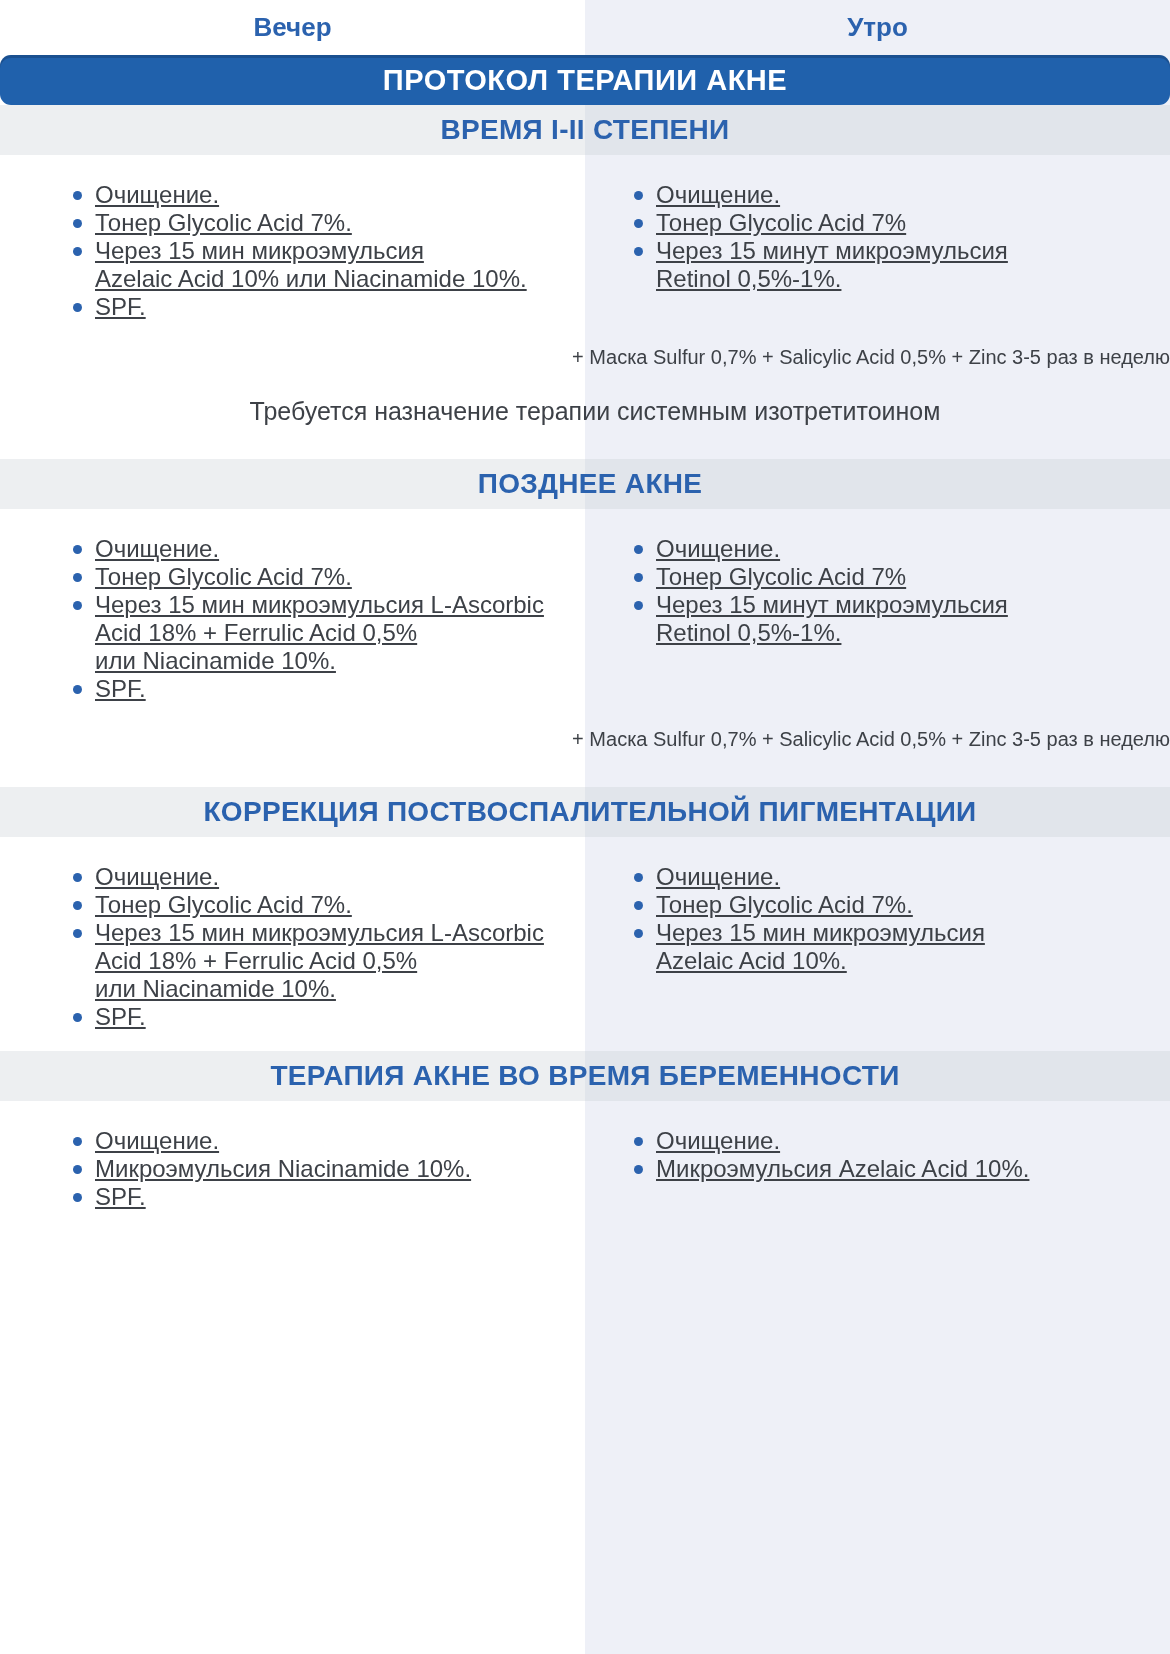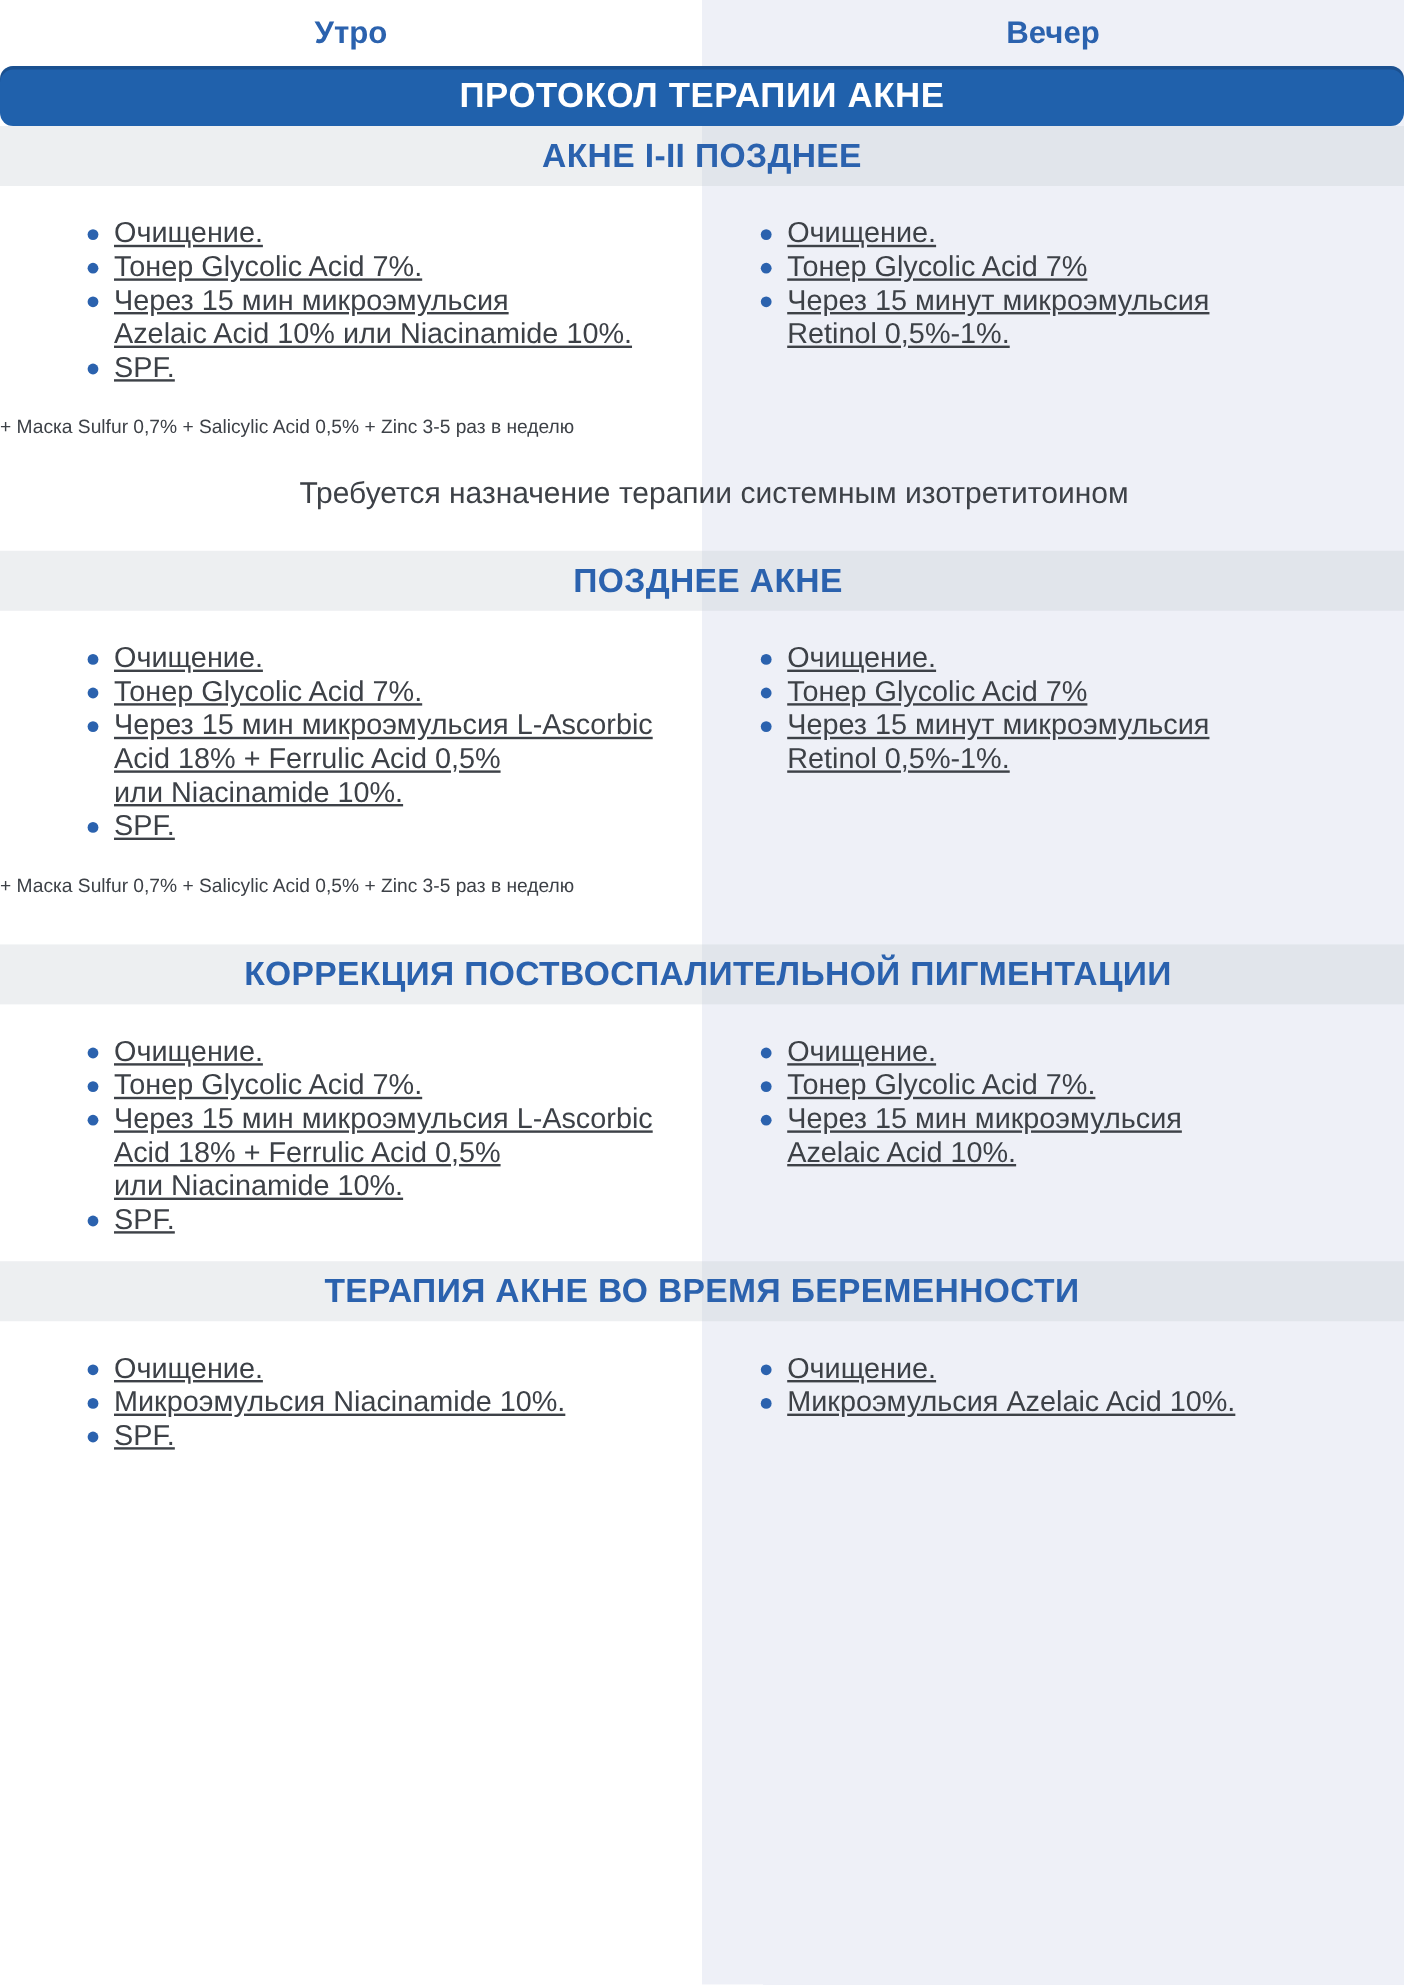--- a/index.html
+++ b/index.html
@@ -57,47 +57,47 @@
   }
   ul.list li::before{
     content:"";
     position:absolute;left:5px;top:10px;
     width:9px;height:9px;border-radius:50%;
     background:var(--accent-blue,#2b62ae);
   }
 
   .note{
     margin-top:16px;
-    text-align:left;
-    font-size:16px;line-height:28px;
+    text-align:right;
+    font-size:20px;line-height:28px;
   }
   .message{
     margin-top:26px;
     text-align:center;
     font-size:25px;line-height:28px;padding-left:20px;
   }
 </style>
 </head>
 <body>
 
 <div class="page">
   <div class="evening-bg"></div>
   <div class="content">
 
     <div class="col-header-row">
+      <div class="col-header">Вечер</div>
       <div class="col-header">Утро</div>
-      <div class="col-header">Вечер</div>
     </div>
 
     <div class="banner">
       <span>ПРОТОКОЛ ТЕРАПИИ АКНЕ</span>
     </div>
 
     <div class="band">
-      <span>АКНЕ I-II ПОЗДНЕЕ</span>
+      <span>ВРЕМЯ I-II СТЕПЕНИ</span>
     </div>
     <div class="cols">
       <div class="col morning">
         <ul class="list">
           <li>Очищение.</li>
           <li>Тонер Glycolic Acid 7%.</li>
           <li>Через 15 мин микроэмульсия
 Azelaic Acid 10% или Niacinamide 10%.</li>
           <li>SPF.</li>
         </ul>

